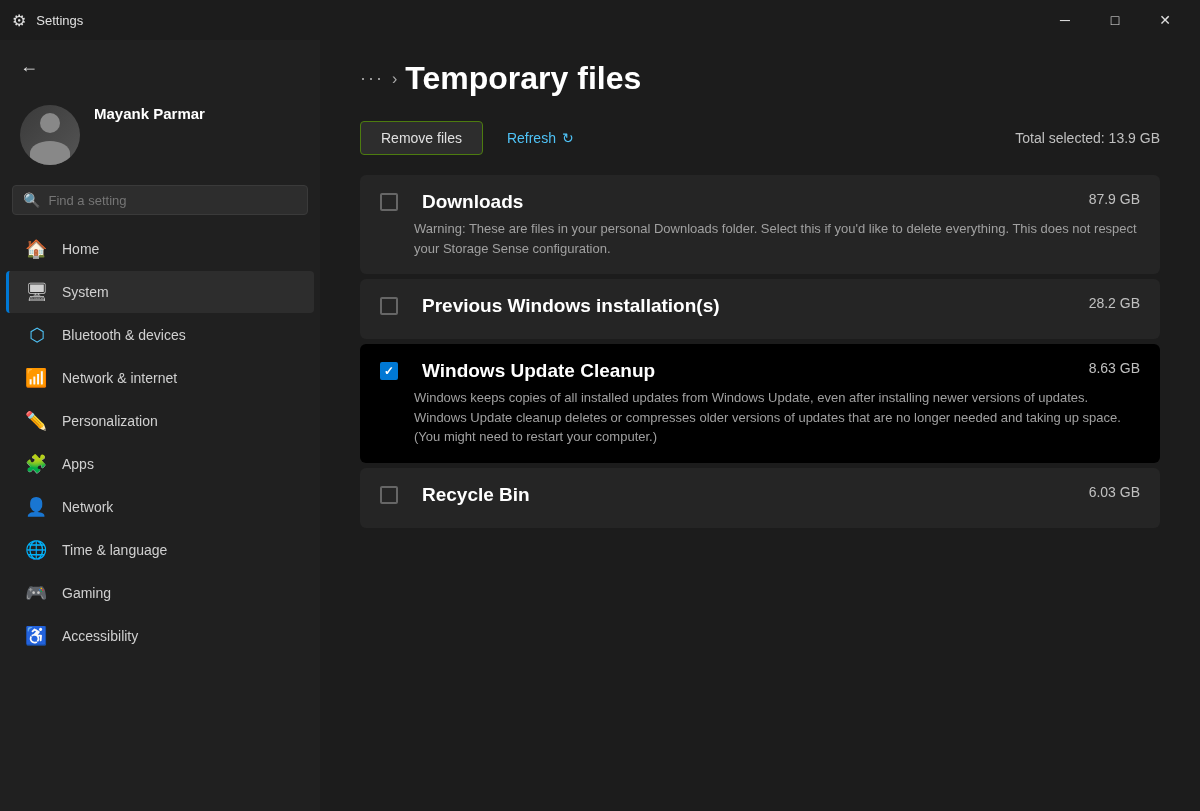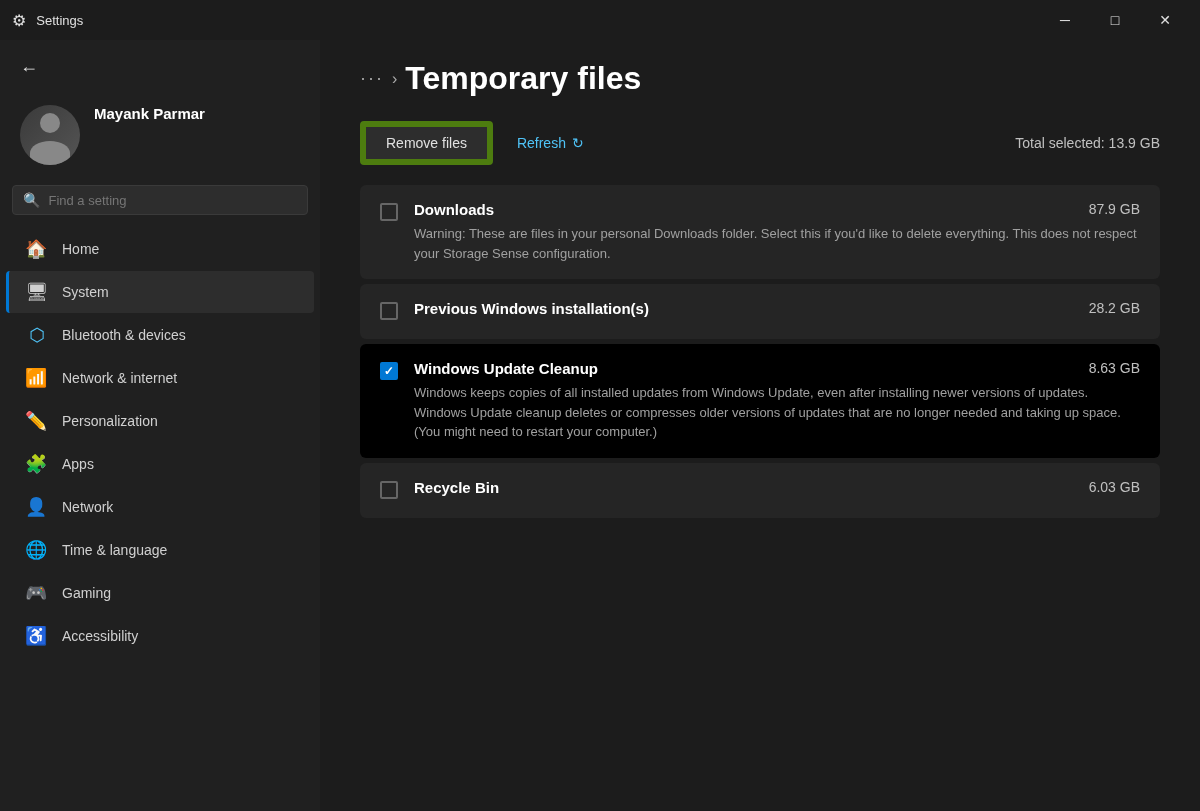--- a/index.html
+++ b/index.html
@@ -163,21 +163,21 @@
 
     
     .toolbar {
       display: flex;
       align-items: center;
       gap: 8px;
       padding: 0 40px 20px 40px;
     }
     .btn-remove {
       background: #2d2d2d;
-      border: 6px solid #4d7c0f;
+      border: 1px solid #4d7c0f;
       color: #e0e0e0;
       padding: 8px 20px;
       border-radius: 4px;
       font-size: 14px;
       cursor: pointer;
     }
     .btn-refresh {
       background: transparent;
       border: none;
       color: #4fc3f7;
@@ -246,23 +246,24 @@
     .file-info {
       flex: 1;
     }
     .file-header {
       display: flex;
       justify-content: space-between;
       align-items: flex-start;
       margin-bottom: 6px;
     }
     .file-name {
-      font-size: 15px;
+      font-size: 19px;
       font-weight: 600;
       color: #ffffff;
+      margin-left: 8px;
     }
     .file-size {
       font-size: 14px;
       color: #c0c0c0;
       white-space: nowrap;
       margin-left: 20px;
     }
     .file-desc {
       font-size: 13px;
       color: #a0a0a0;

